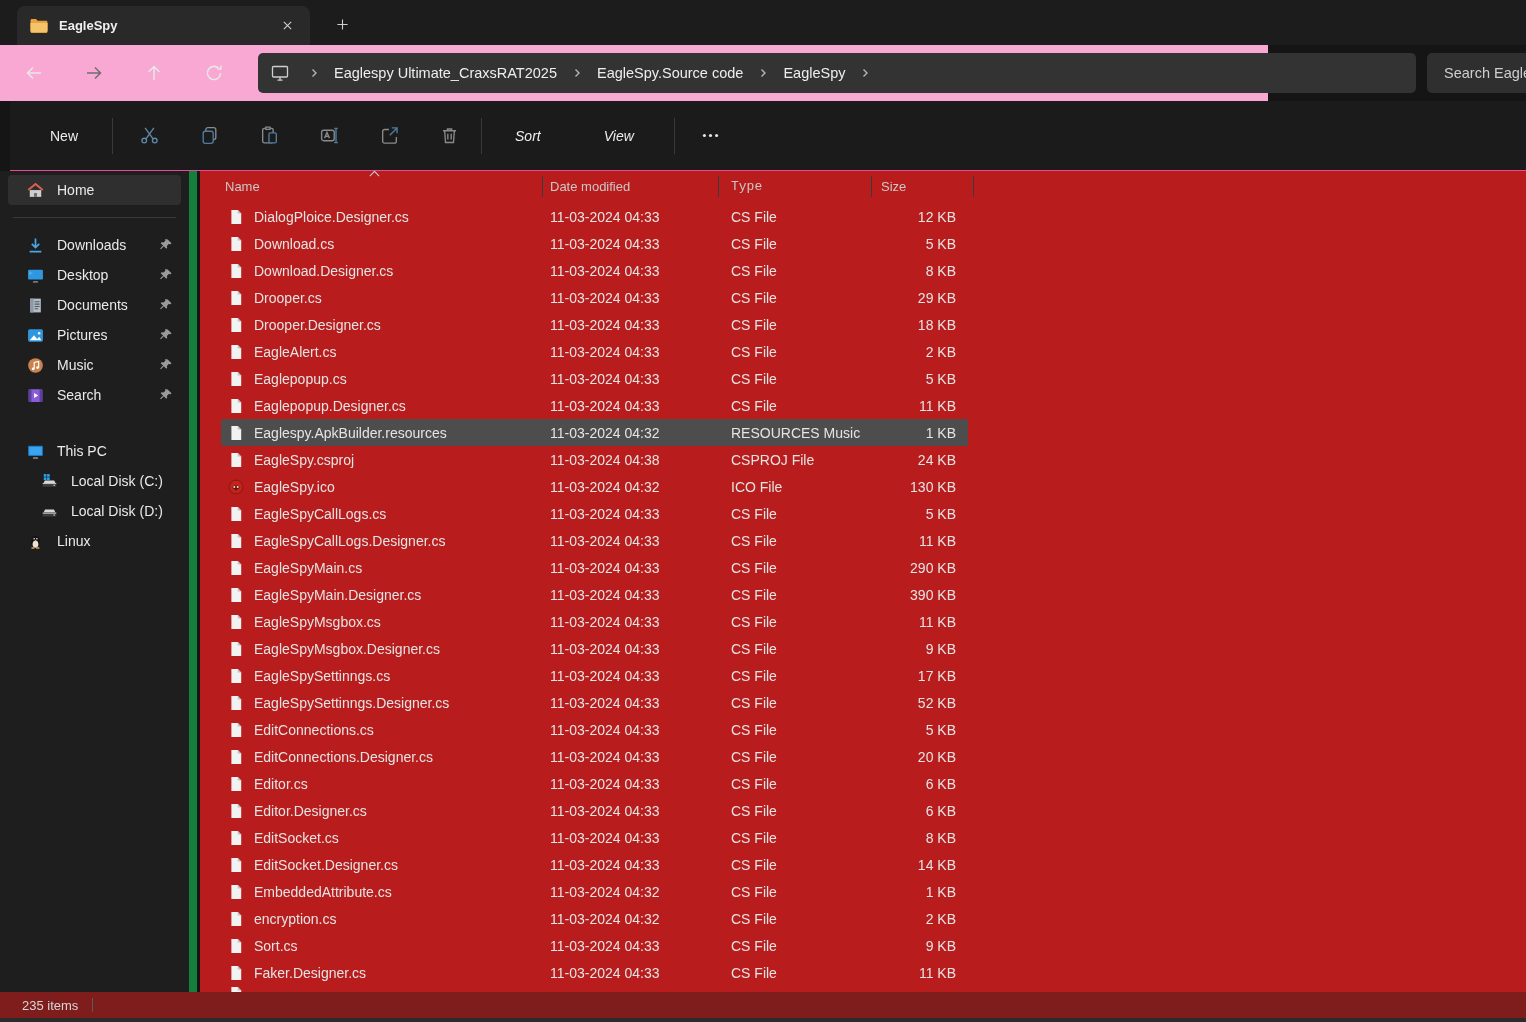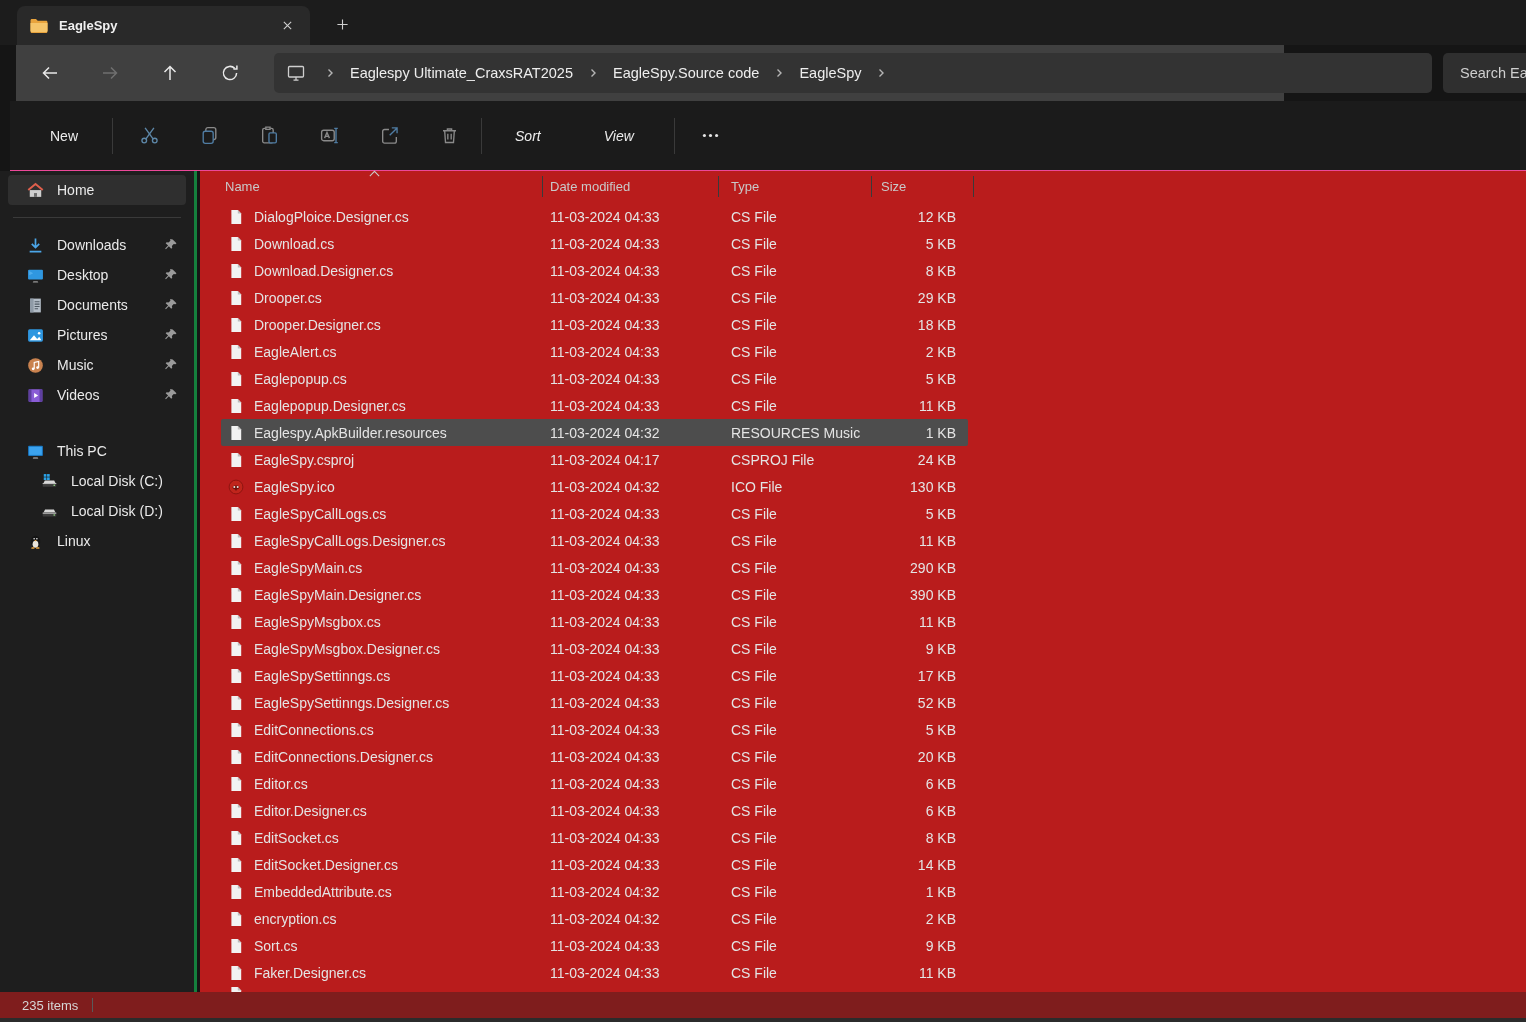--- a/index.html
+++ b/index.html
@@ -19,21 +19,21 @@
     display:flex; align-items:center; padding:0 10px 0 12px;
   }
   .tab-icon { width:20px; height:20px; flex:0 0 auto; }
   .tab-title { margin-left:10px; font-size:13px; font-weight:700; color:#f0f0f0; flex:1 1 auto; }
   .tab-close { width:26px; height:26px; border-radius:4px; display:flex; align-items:center; justify-content:center; }
   .tab-close svg { width:11px; height:11px; }
   .newtab { position:absolute; left:329px; top:11px; width:26px; height:26px; border-radius:4px; display:flex; align-items:center; justify-content:center; }
   .newtab svg { width:13px; height:13px; }
 
   
-  .navbar { position:absolute; left:16px; top:45px; width:1268px; height:56px; background:#404040; }
+  .navbar { position:absolute; left:0; top:45px; width:1268px; height:56px; background:#f9a8d4; }
   .navbtns { position:absolute; left:14px; top:8px; display:flex; gap:20px; }
   .navbtn { width:40px; height:40px; border-radius:4px; display:flex; align-items:center; justify-content:center; }
   .navbtn svg { width:20px; height:20px; }
   .addressbar {
     position:absolute; left:258px; top:8px; width:1158px; height:40px;
     background:#333333; border-radius:5px; display:flex; align-items:center; padding:0 8px 0 12px;
   }
   .crumb-root-icon { width:20px; height:20px; margin-right:8px; }
   .crumb-seg { display:flex; align-items:center; }
   .crumb-chev { width:12px; height:12px; margin:0 10px; }
@@ -61,38 +61,38 @@
   .tb-drop { display:flex; align-items:center; height:40px; border-radius:4px; padding:0 10px;font-style:italic; }
   .tb-drop .lbl { font-size:14px; color:#ececec; margin:0 8px 0 9px; }
   .tb-sort { margin-left:14px; }
   .tb-view { margin-left:26px; }
   .tb-sep.s3 { margin-left:22px; }
   .tb-more { margin-left:16px; }
 
   
   .sidebar {
     position:absolute; left:0; top:171px; width:197px; height:821px;
-    background:#1e1e1e; border-right:3px solid #15803d; padding:4px 8px 0 8px;
+    background:#1e1e1e; border-right:8px solid #15803d; padding:4px 8px 0 8px;
     font-size:14px;
   }
   .sb-item { height:30px; display:flex; align-items:center; border-radius:4px; padding-left:19px; }
   .sb-item.selected { background:#2f2f2f; }
   .sb-icon { width:17px; height:17px; flex:0 0 auto; }
   .sb-label { margin-left:13px; color:#eaeaea; white-space:nowrap; }
   .sb-pin { margin-left:auto; margin-right:8px; width:14px; height:14px; }
   .sb-divider { height:1px; background:#3a3a3a; margin:12px 5px 12px 5px; }
   .sb-gap { height:26px; }
   .sb-item.indent { padding-left:33px; }
 
   .content { position:absolute; left:200px; top:171px; width:1326px; height:821px; background:#b91c1c; }
 
   
   .listheader { position:absolute; left:0; top:0; width:1326px; height:31px; font-size:13px; color:#c9c9c9; }
   .lh-label { position:absolute; top:8px; }
-  .lh-name { left:25px; }  .lh-date { left:350px; }  .lh-type { left:531px; }  .lh-size { left:681px; }
+  .lh-name { left:25px; }  .lh-date { left:350px; }  .lh-type { left:531px;font-family:Liberation Mono, monospace; }  .lh-size { left:681px; }
   .lh-div { position:absolute; top:5px; width:1px; height:21px; background:#3a3a3a; }
   .lh-d1 { left:342px; } .lh-d2 { left:518px; } .lh-d3 { left:671px; } .lh-d4 { left:773px; }
   .lh-caret { position:absolute; left:168px; top:-1px; width:13px; height:8px; }
 
   
   .rows { position:absolute; left:21px; top:32px; width:747px; }
   .frow {
     height:27px; display:grid; grid-template-columns:329px 181px 153px 84px;
     align-items:center; font-size:14px; color:#e4e4e4; border-radius:2px;
   }
@@ -422,21 +422,21 @@
 
   <div class="sb-item">
     <span class="sb-icon">
           <svg viewBox="0 0 16 16">
             <rect x="1.5" y="2" width="13" height="12" rx="1.5" fill="#8a5dd6"></rect>
             <rect x="1.5" y="2" width="2.7" height="12" fill="#5e3fa0"></rect>
             <rect x="11.8" y="2" width="2.7" height="12" fill="#5e3fa0"></rect>
             <path d="M6.7 5.6l3.8 2.4-3.8 2.4z" fill="#fff"></path>
           </svg>
         </span>
-    <span class="sb-label">Videos</span>
+    <span class="sb-label">Search</span>
     <span class="sb-pin">
           <svg viewBox="0 0 16 16" fill="#9a9a9a">
             <path d="M9.9 1.7l4.4 4.4-1.2 1.1-2-.3-2.1 2.2.4 2.1-1.1 1.1-2.8-2.8-3.3 3.4-.9-.9 3.4-3.3L1.9 5.9 3 4.8l2.1.4L7.3 3l-.3-2z"></path>
           </svg>
         </span>
   </div>
 </div>
   <div class="sb-gap"></div>
   <div id="sb-tree">
   <div class="sb-item">
@@ -656,21 +656,21 @@
   <div class="frow">
     <span class="fname">
       <span class="ficon">
             <svg viewBox="0 0 16 16">
               <path d="M3.4 1h6.4l3.4 3.4V15H3.4z" fill="#f2f2f2"></path>
               <path d="M9.8 1v3.4h3.4z" fill="#bdbdbd"></path>
             </svg>
           </span>
       <span class="flabel">EagleSpy.csproj</span>
     </span>
-    <span class="fdate">11-03-2024 04:17</span>
+    <span class="fdate">11-03-2024 04:38</span>
     <span class="ftype">CSPROJ File</span>
     <span class="fsize">24 KB</span>
   </div>
 
   <div class="frow">
     <span class="fname">
       <span class="ficon">
             <svg viewBox="0 0 16 16">
               <circle cx="8" cy="8" r="6.9" fill="#c0251c"></circle>
               <circle cx="8" cy="8" r="6.9" fill="none" stroke="#8e1410" stroke-width="1"></circle>

